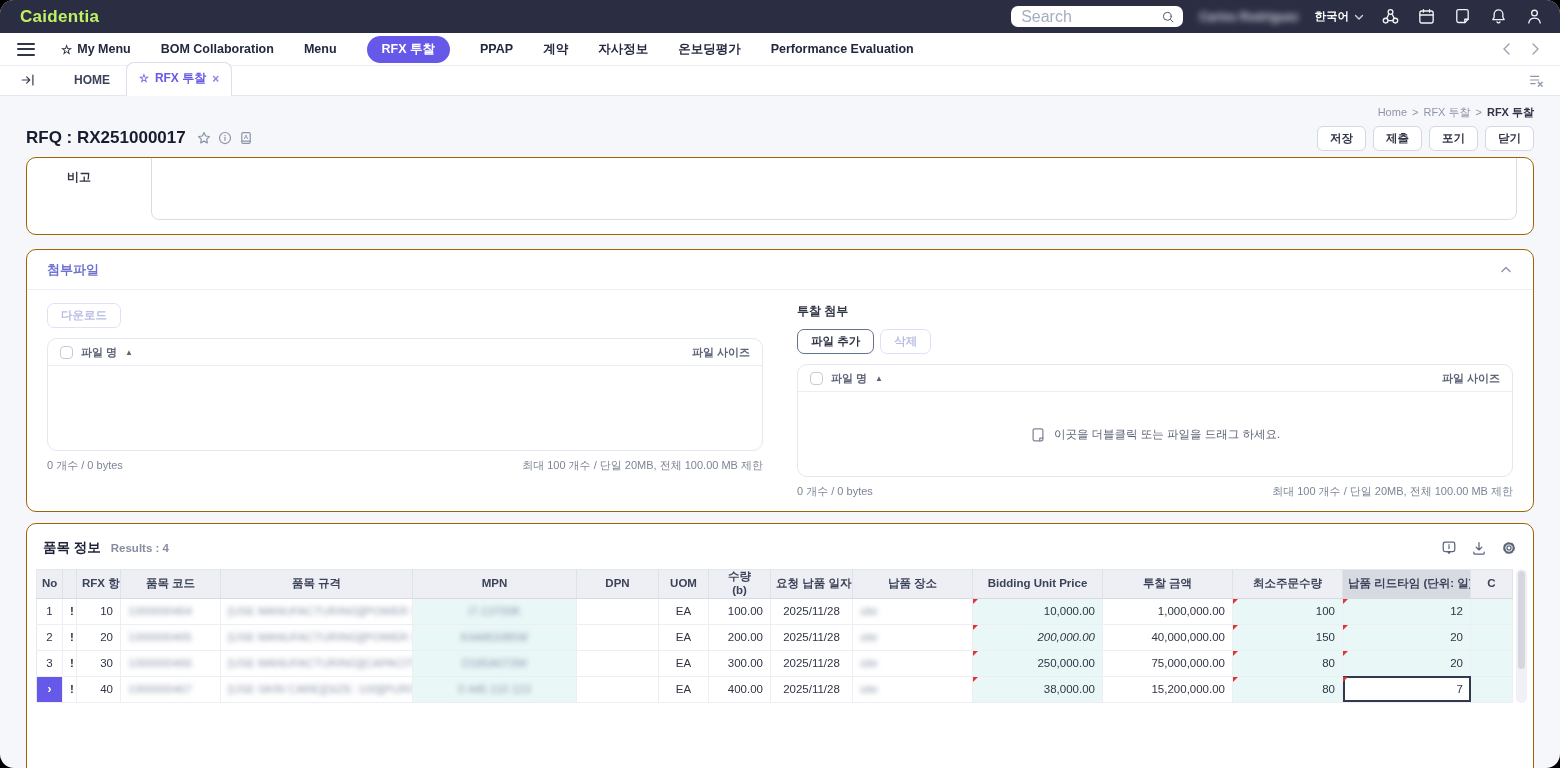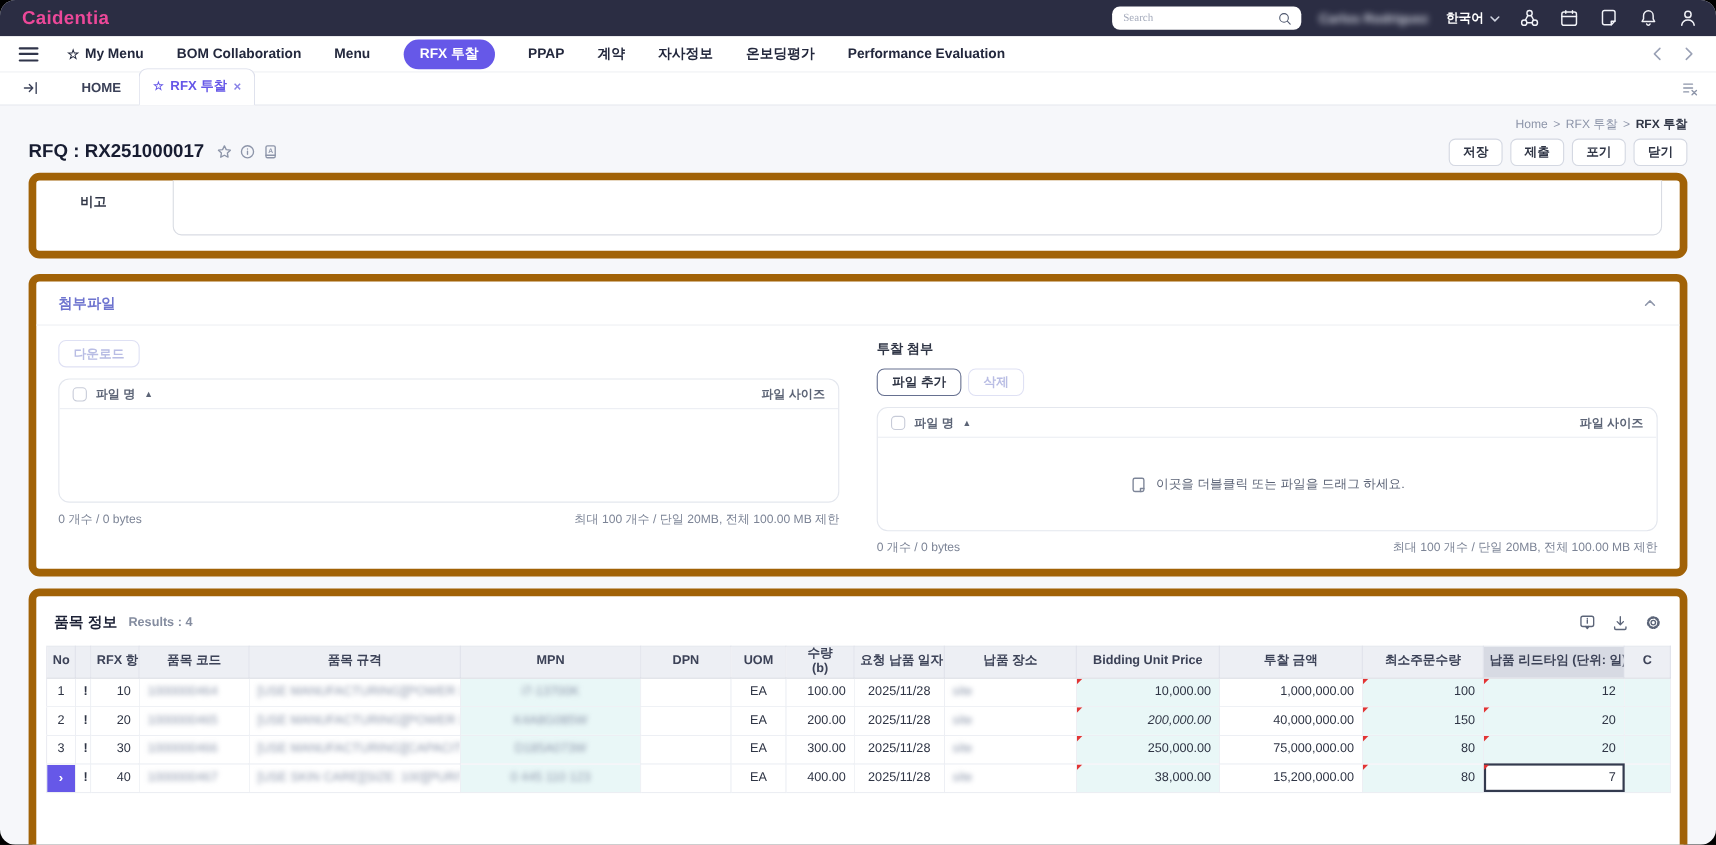--- a/index.html
+++ b/index.html
@@ -2,24 +2,24 @@
 <html><head>
 <meta charset="utf-8">
 <style>
   html,body{margin:0;padding:0;background:#000;}
   body{width:1560px;height:768px;font-family:"Liberation Sans",sans-serif;-webkit-font-smoothing:antialiased;}
   *{box-sizing:border-box;}
   .window{position:relative;width:1560px;height:768px;border-radius:14px;overflow:hidden;background:#f6f7fa;}
 
   
   .topbar{height:33px;background:#2b2d43;display:flex;align-items:center;padding:0 16px;}
-  .logo{font-size:17px;font-weight:700;color:#ec4899;letter-spacing:.3px;margin-left:4px;}
+  .logo{font-size:17px;font-weight:700;color:#bef264;letter-spacing:.3px;margin-left:4px;}
   .topbar-right{margin-left:auto;display:flex;align-items:center;gap:16px;}
   .searchbox{width:172px;height:21px;background:#fff;border-radius:7px;display:flex;align-items:center;padding:0 8px;}
-  .searchbox input{border:none;outline:none;flex:1;font-size:10px;color:#333;background:transparent;min-width:0;font-family:Liberation Serif, serif;}
+  .searchbox input{border:none;outline:none;flex:1;font-size:16px;color:#333;background:transparent;min-width:0;font-family:Liberation Sans, sans-serif;}
   .searchbox input::placeholder{color:#a7adbd;}
   .searchbox .ic{color:#4d566d;}
   .username{color:#e3e6f0;font-size:12px;font-weight:700;filter:blur(3px);opacity:.85;}
   .lang{color:#fff;font-size:11.5px;font-weight:600;display:flex;align-items:center;gap:4px;}
   .lang .ic{color:#cfd3e0;}
   .tb-ic{color:#f2f3f8;display:flex;}
   .ic svg{display:block;fill:none;stroke:currentColor;stroke-width:1.4;stroke-linecap:round;stroke-linejoin:round;}
   .ic-19 svg{width:19px;height:19px;}
   .ic-16 svg{width:16px;height:16px;}
   .ic-14 svg{width:14px;height:14px;}
@@ -47,21 +47,21 @@
   .content{padding:0 26px;}
   .breadcrumb{margin-top:9px;text-align:right;font-size:11px;color:#8d95a9;}
   .breadcrumb .sep{margin:0 5px;}
   .breadcrumb .last{color:#2f3545;font-weight:700;}
   .titlerow{display:flex;align-items:center;margin-top:4px;height:28px;}
   .page-title{font-size:17px;font-weight:800;color:#171c31;margin:0;}
   .title-ics{display:flex;align-items:center;gap:7px;margin-left:11px;color:#8d95a9;}
   .page-actions{margin-left:auto;display:flex;gap:7px;}
   .pg-btn{font-size:11.5px;font-weight:600;padding:4px 12px;border:1px solid #d4d8e2;border-radius:6px;background:#fff;color:#2f3545;cursor:pointer;font-family:"Liberation Sans",sans-serif;}
 
-  .card{background:#fff;border:7px solid #a16207;border-radius:10px;}
+  .card{background:#fff;border:1px solid #a16207;border-radius:10px;}
 
   
   .remarks-card{margin-top:5px;height:78px;overflow:hidden;display:flex;}
   .remark-label{width:124px;padding:11px 0 0 40px;font-size:12px;font-weight:700;color:#2f3545;}
   .remark-input{flex:1;margin:-8px 16px 14px 0;border:1px solid #d9dce3;border-radius:8px;resize:none;outline:none;font-family:"Liberation Sans",sans-serif;font-size:12px;padding:6px 8px;color:#333;}
 
   
   .att-card{margin-top:14px;padding-bottom:12px;}
   .sec-head{display:flex;align-items:center;padding:11px 20px 10px;border-bottom:1px solid #eef0f4;}
   .sec-title{font-size:13px;font-weight:700;color:#6e74cf;}

